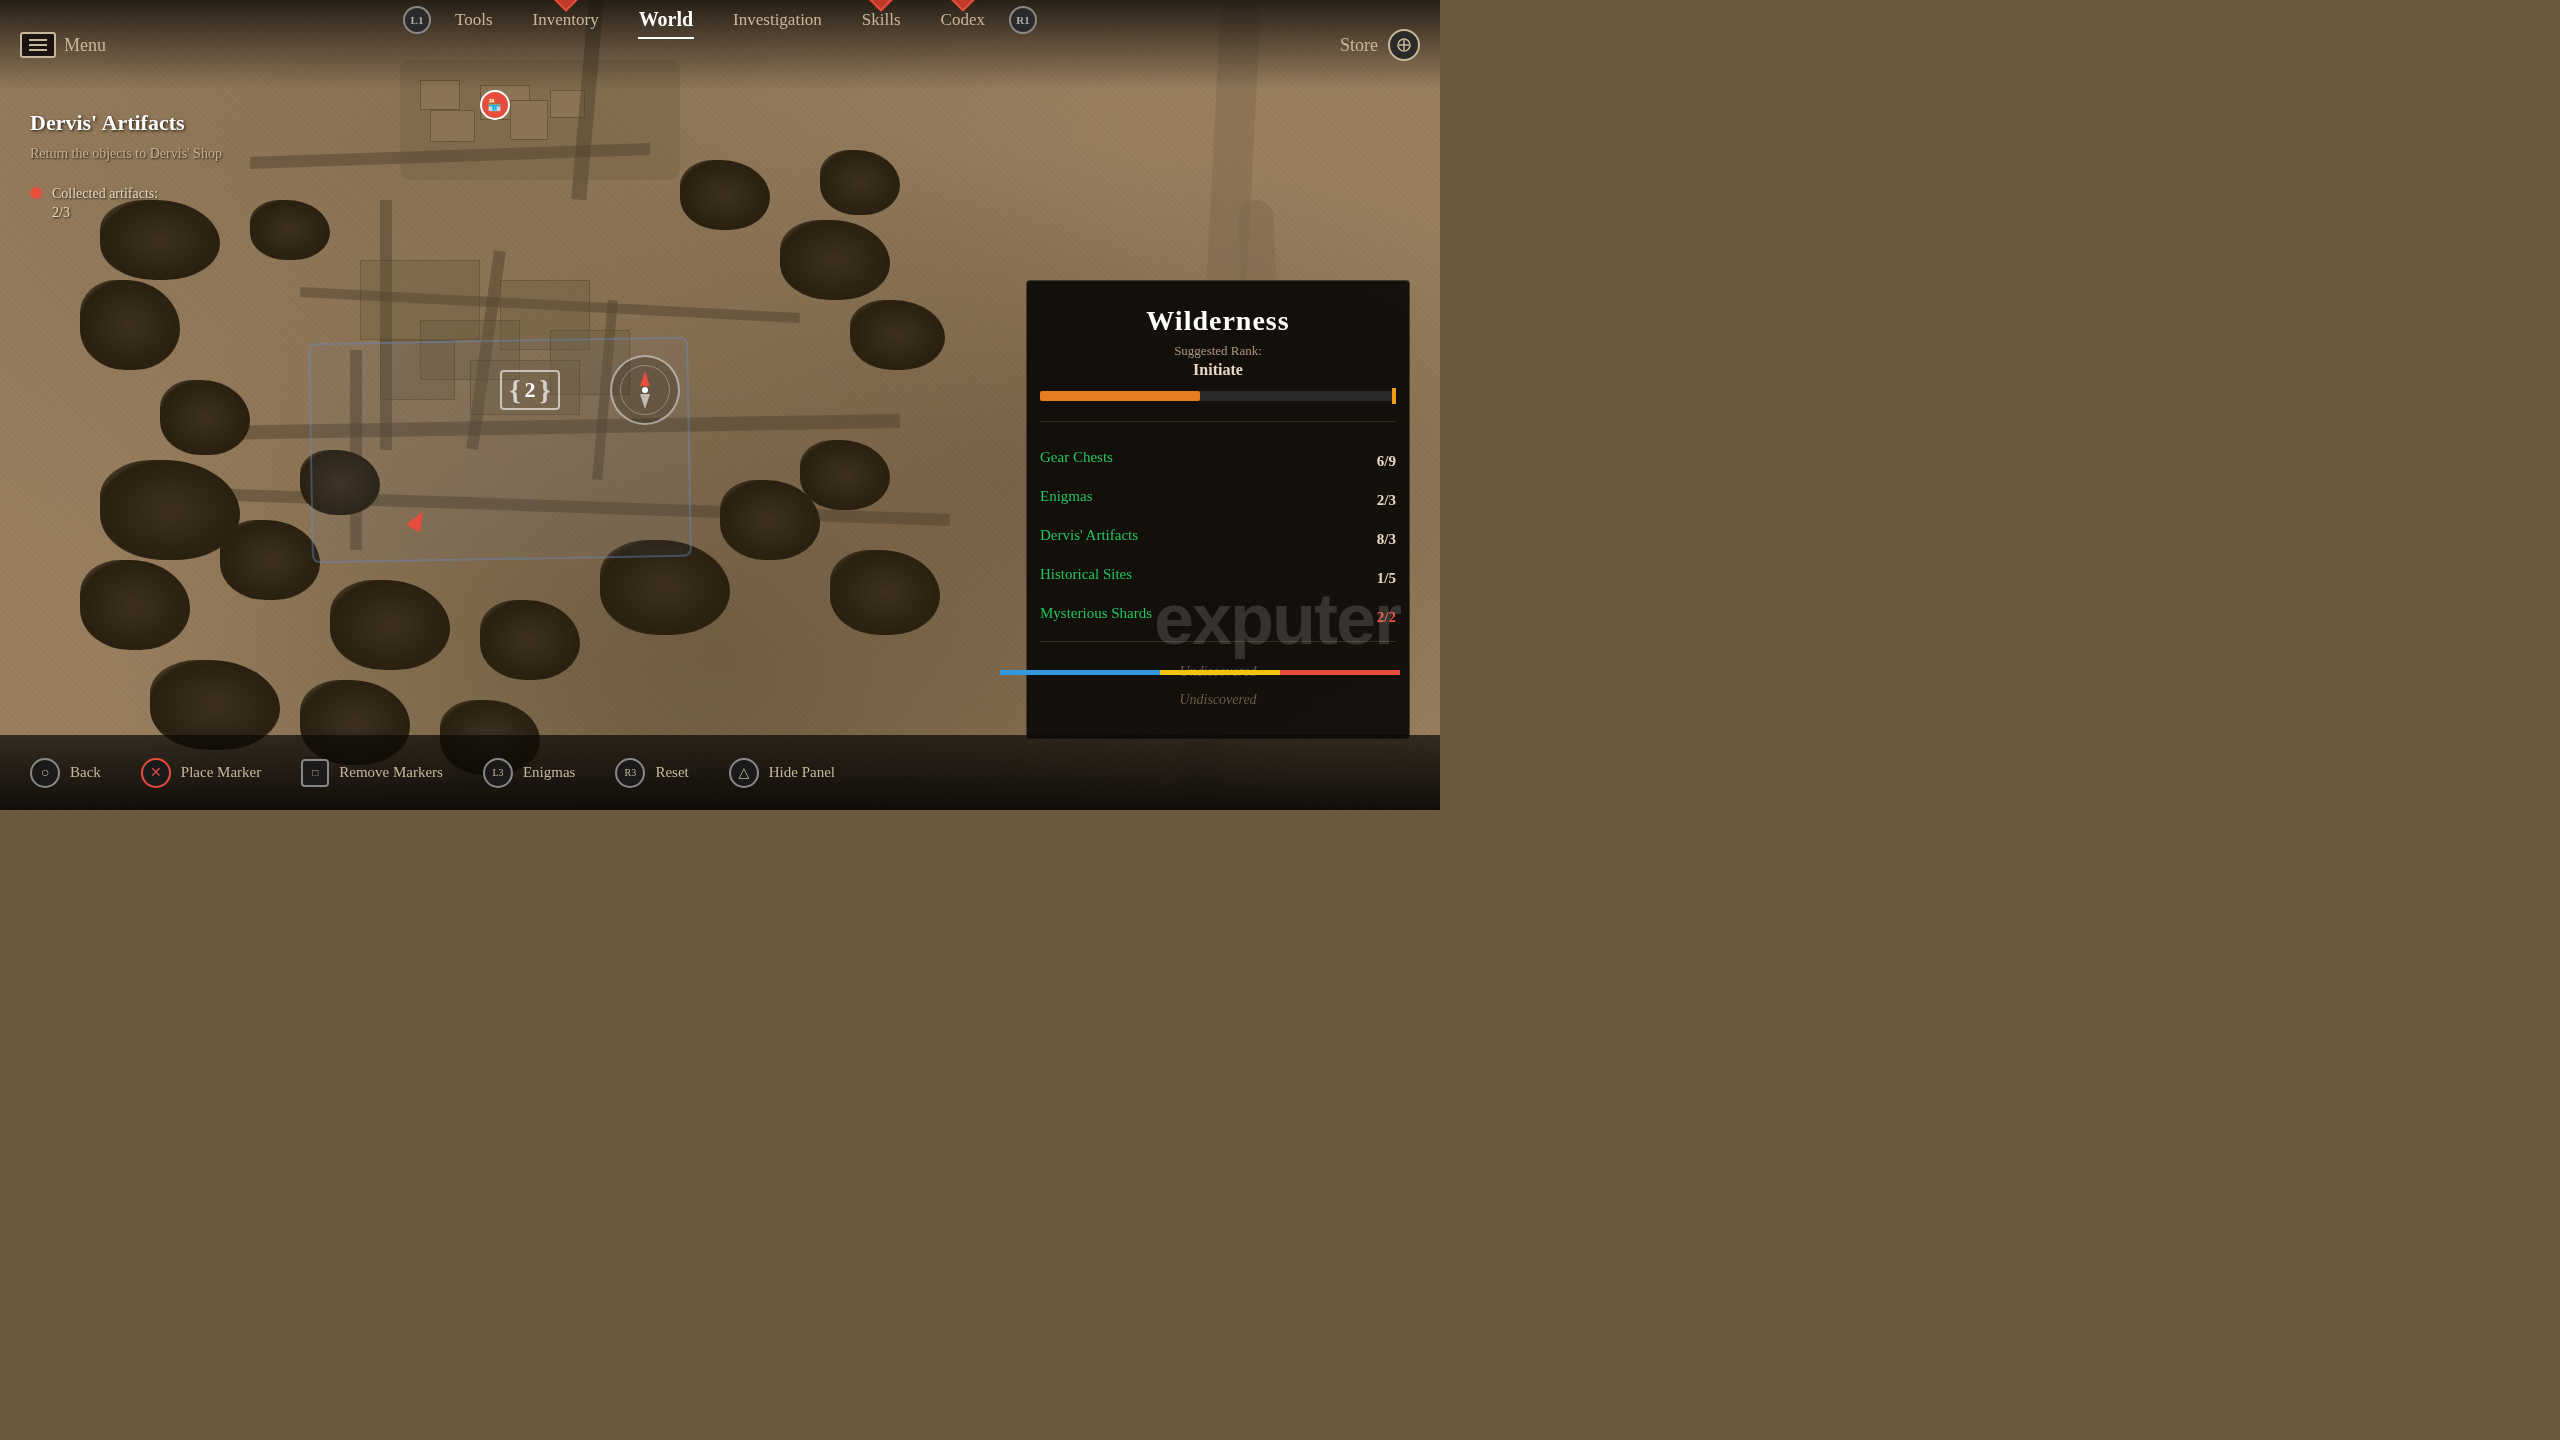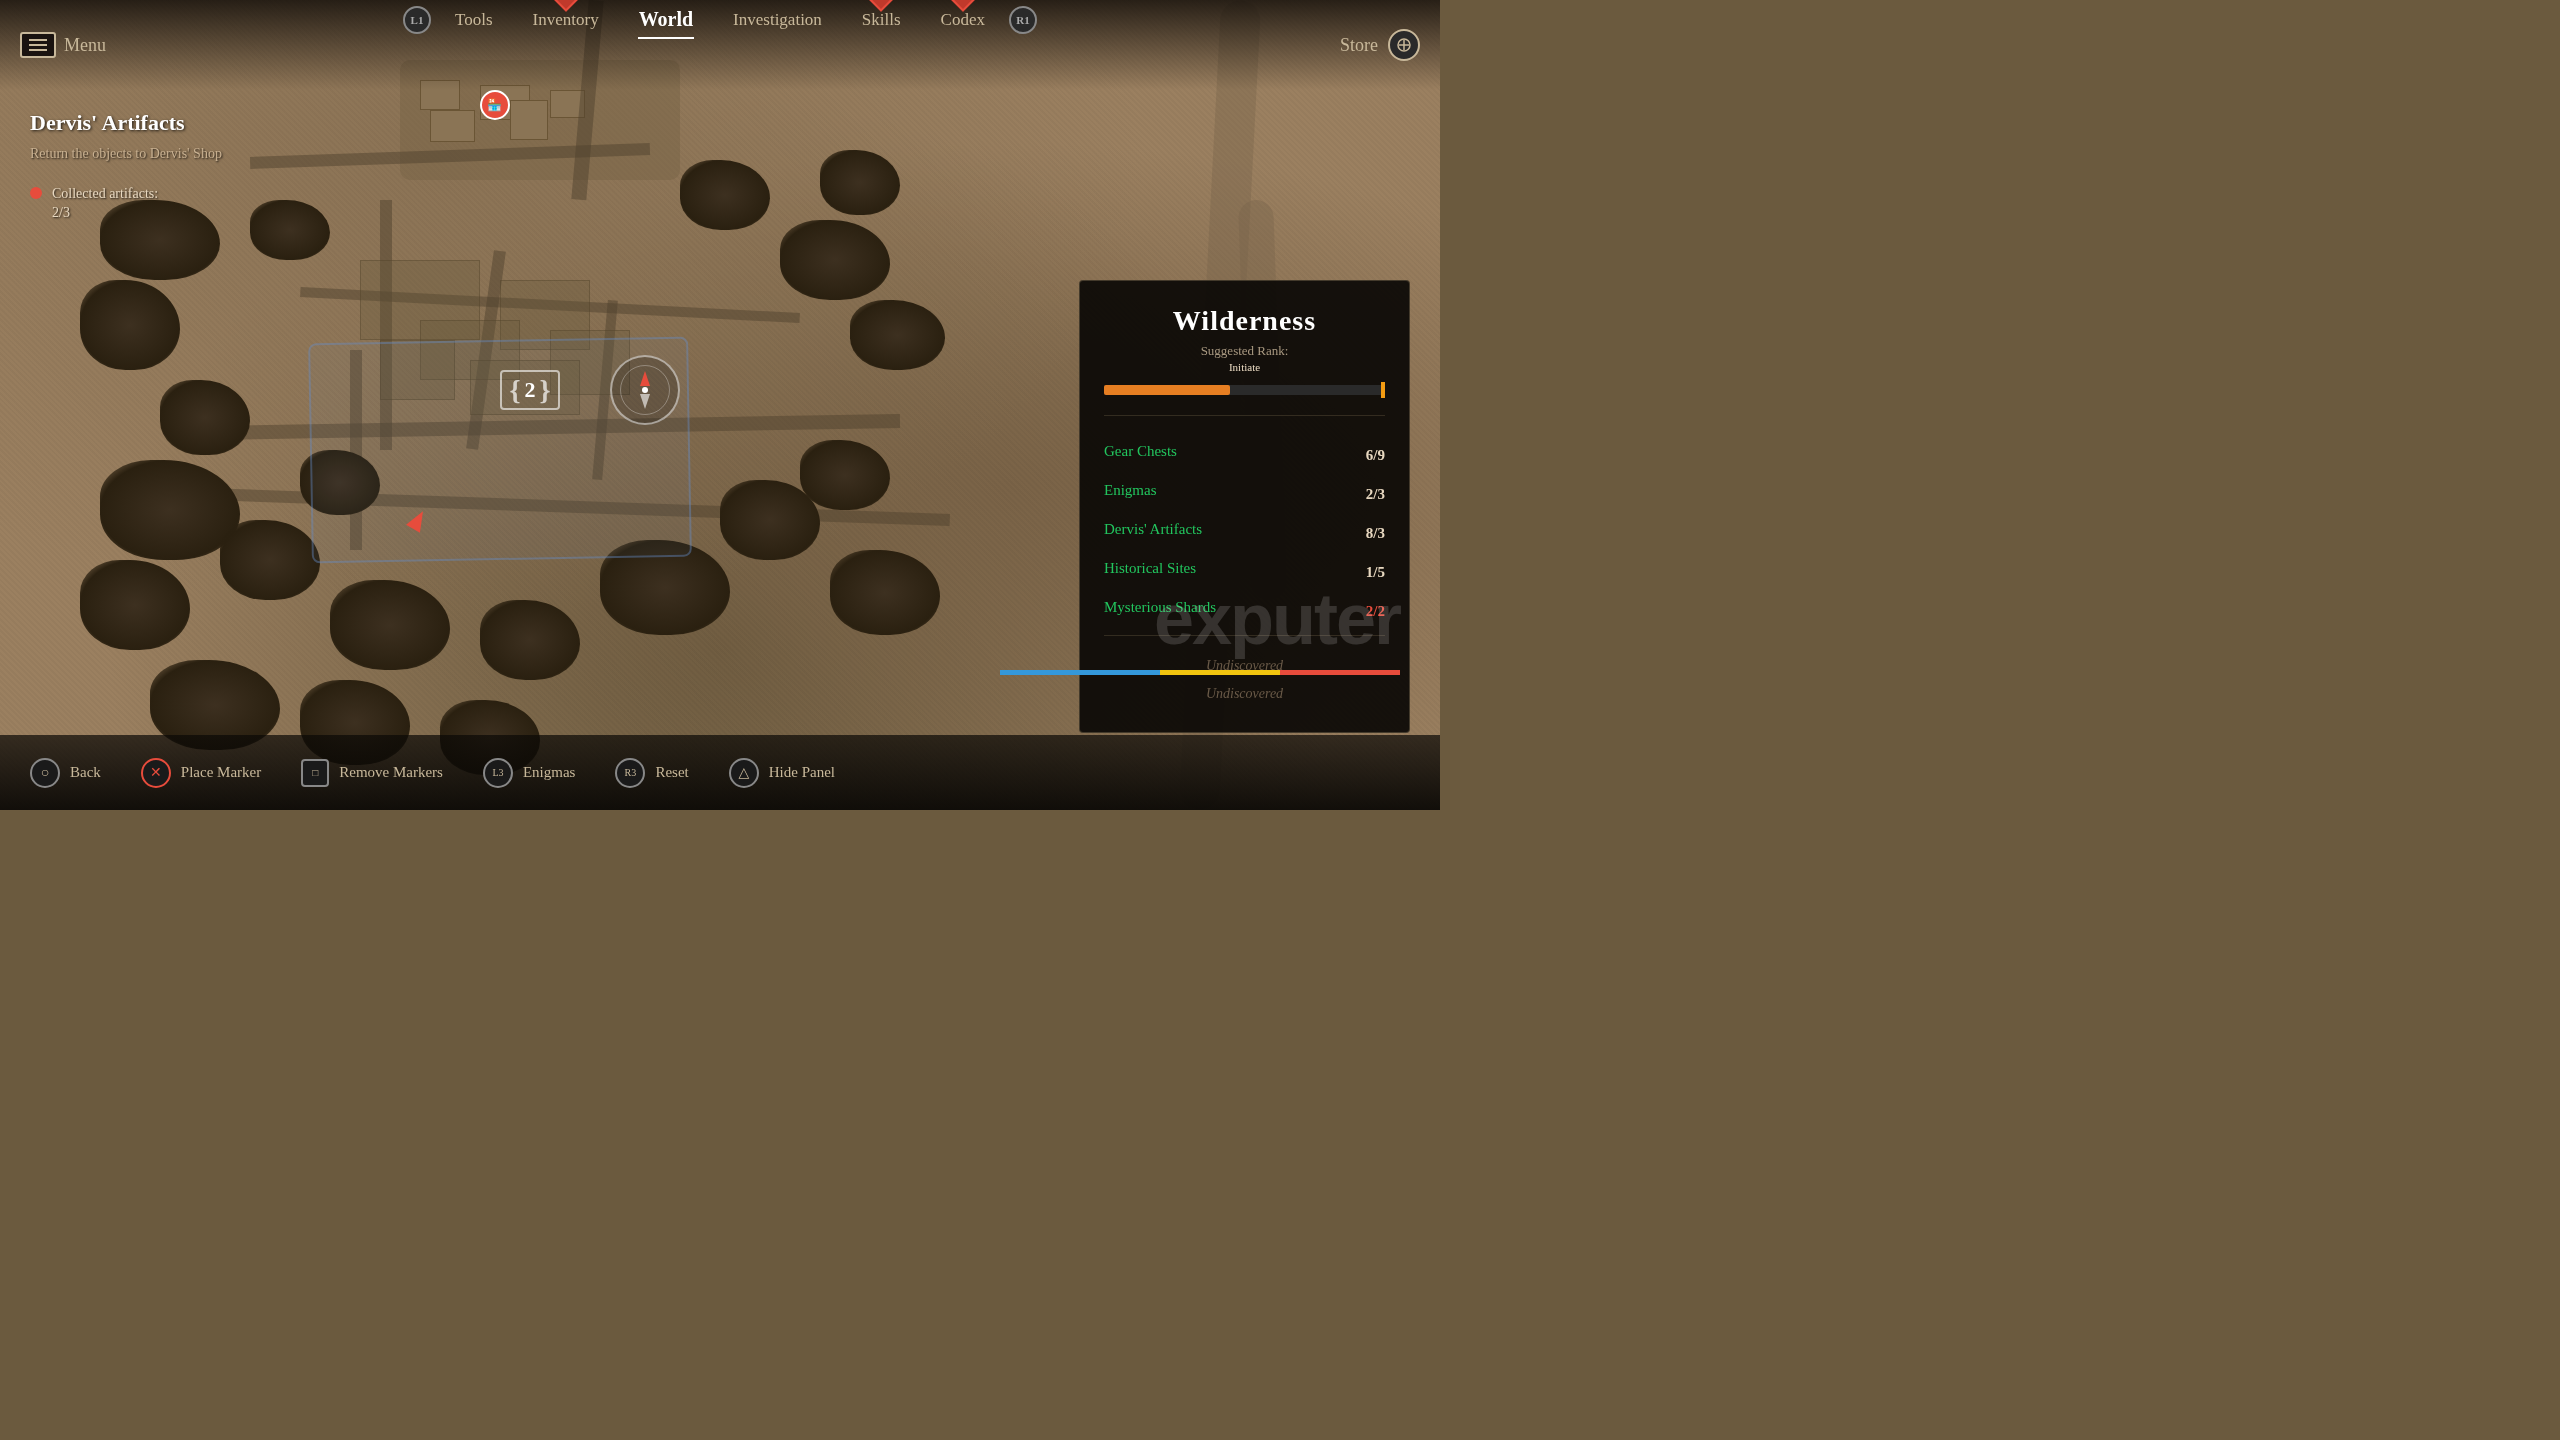--- a/index.html
+++ b/index.html
@@ -350,25 +350,25 @@
       border: 2px solid rgba(100, 140, 200, 0.4);
       border-radius: 8px;
       background: rgba(100, 140, 200, 0.05);
     }
 
     
     #right-panel {
       position: absolute;
       top: 280px;
       right: 30px;
-      width: 331px;
+      width: 384px;
       background: rgba(10, 8, 5, 0.92);
       border: 1px solid rgba(180, 160, 120, 0.3);
       border-radius: 4px;
-      padding: 24px 24px;
+      padding: 24px 13px;
       color: #e8d8c0;
       z-index: 100;
     }
 
     #region-title {
       font-size: 28px;
       font-weight: bold;
       color: #fff;
       text-align: center;
       margin-bottom: 6px;
@@ -376,24 +376,25 @@
     }
 
     #suggested-rank-label {
       font-size: 13px;
       color: #a89880;
       text-align: center;
       margin-bottom: 2px;
     }
 
     #rank-name {
-      font-size: 11px;
+      font-size: 16px;
       color: #e8d8c0;
       text-align: center;
       margin-bottom: 12px;
+      font-weight: bold;
     }
 
     #rank-progress-bar {
       width: 100%;
       height: 10px;
       background: #2a2a2a;
       border-radius: 2px;
       margin-bottom: 20px;
       position: relative;
     }

